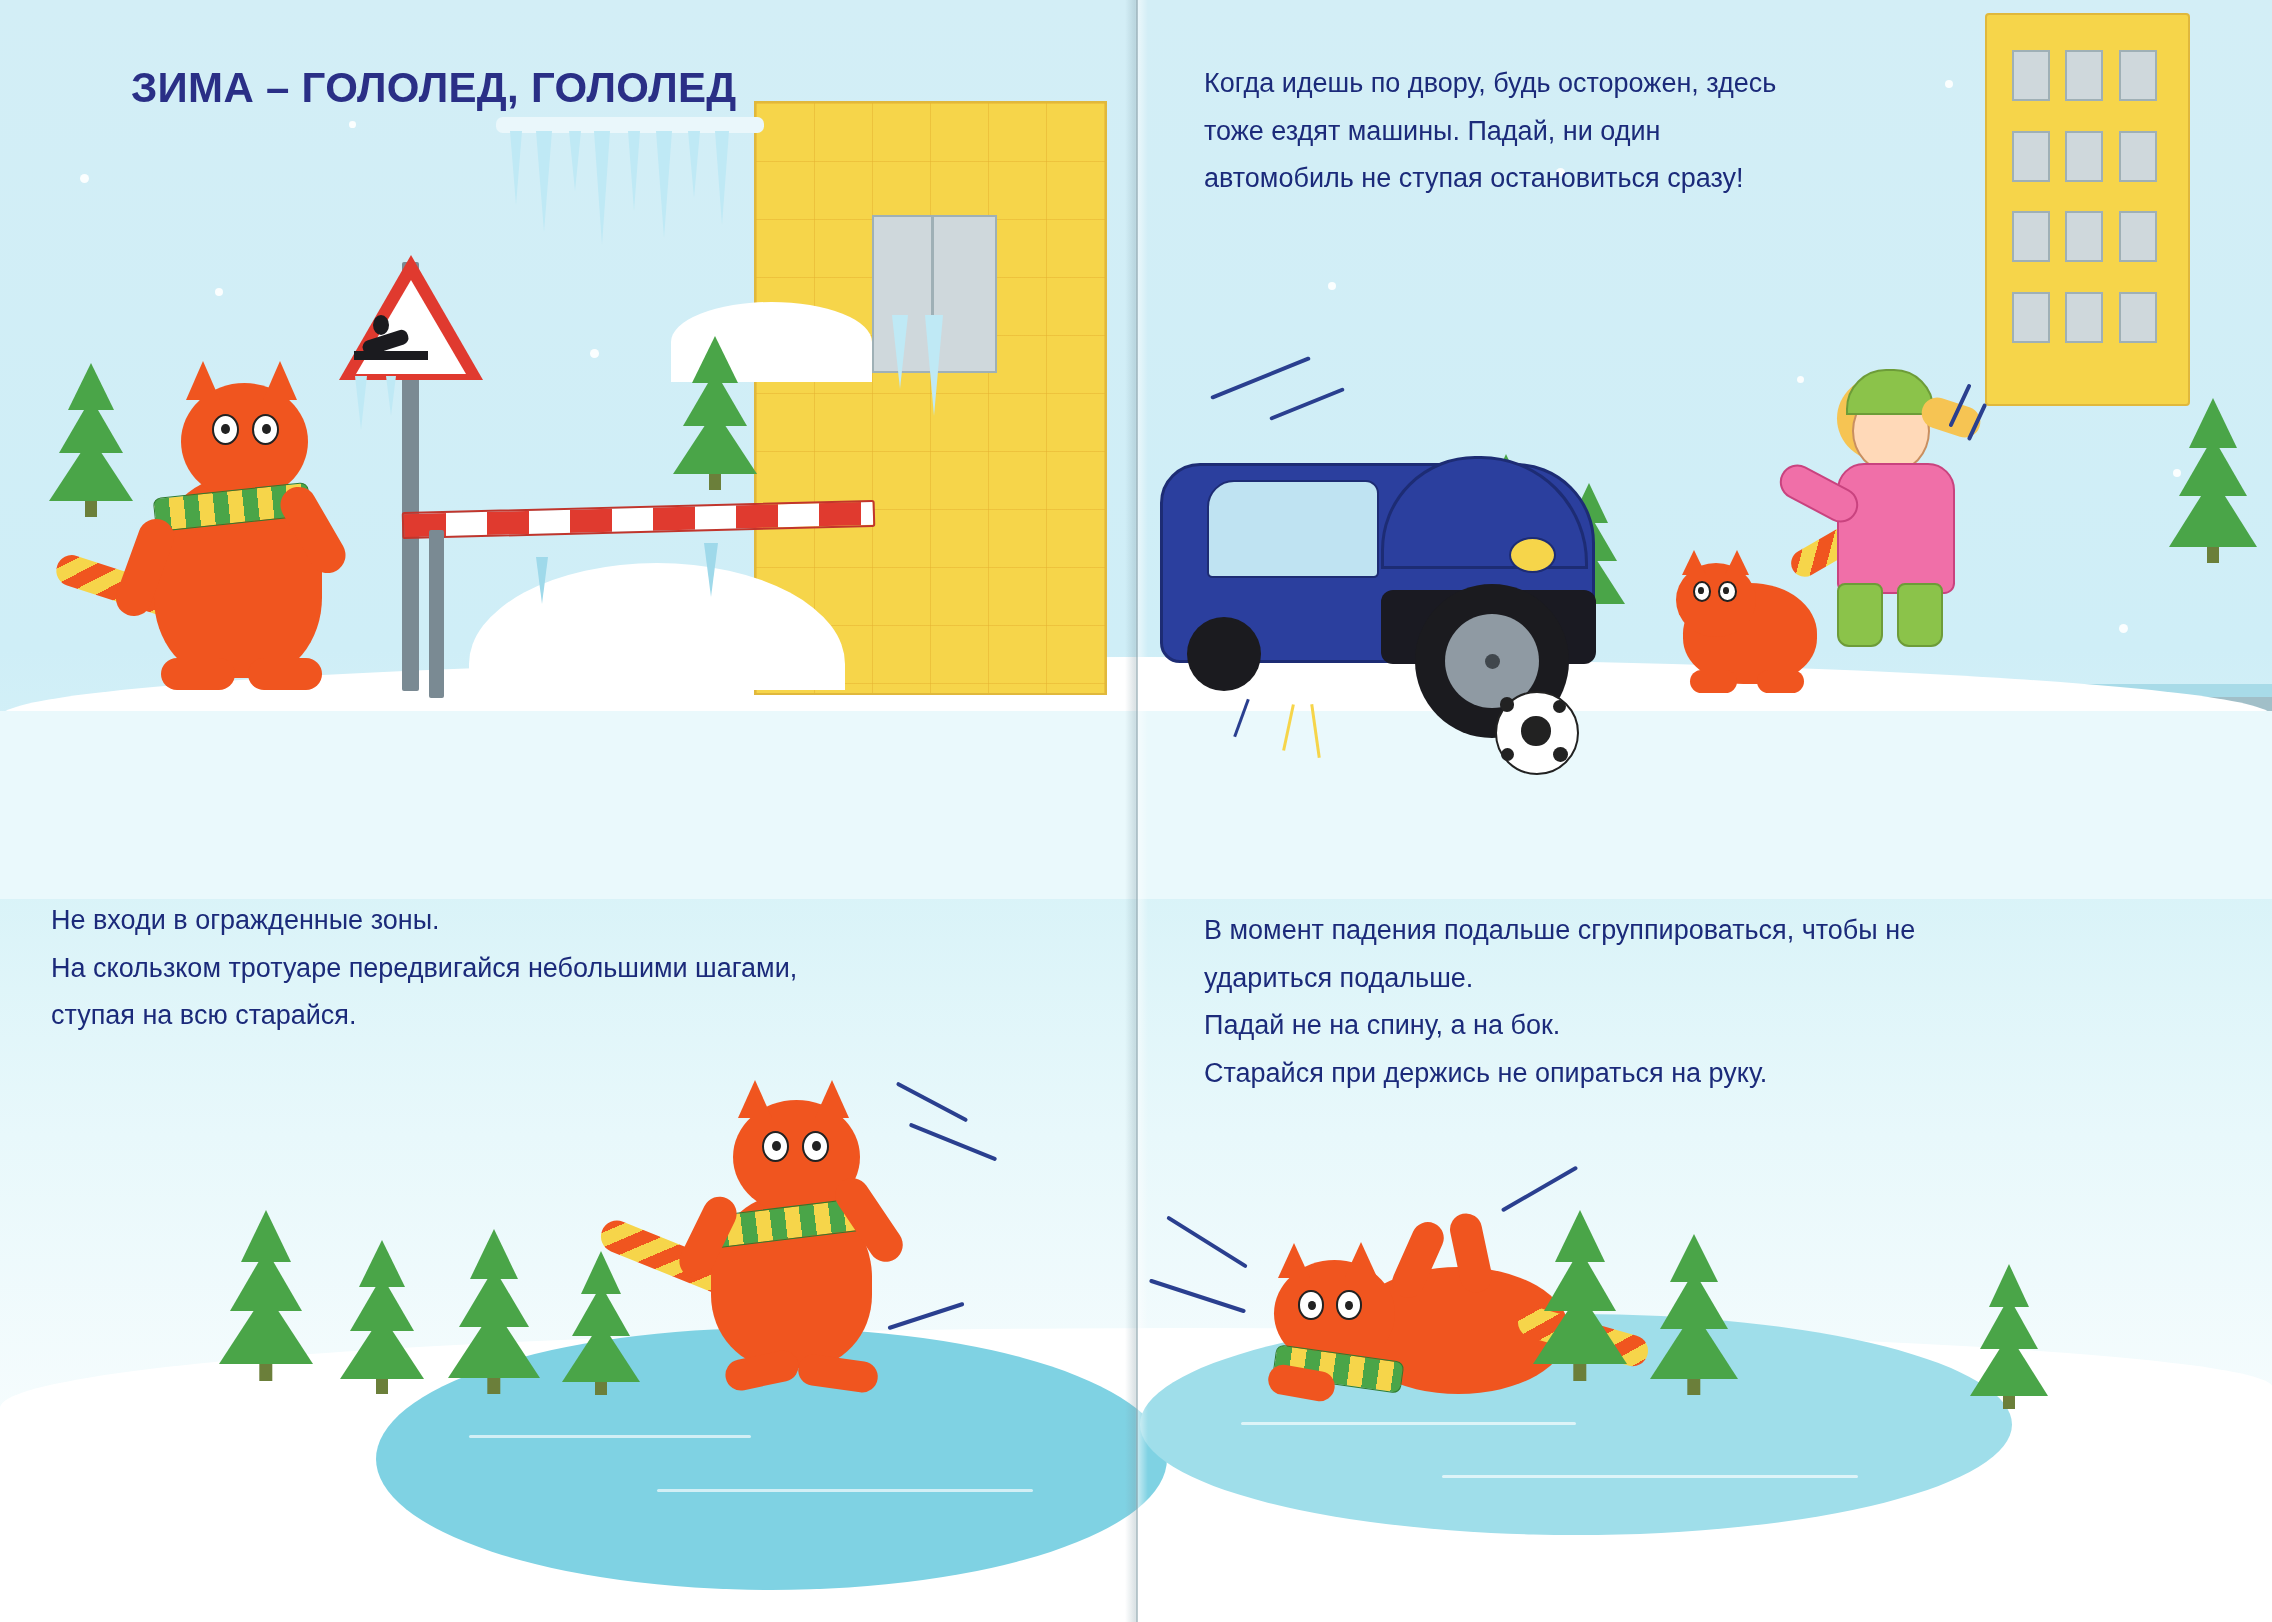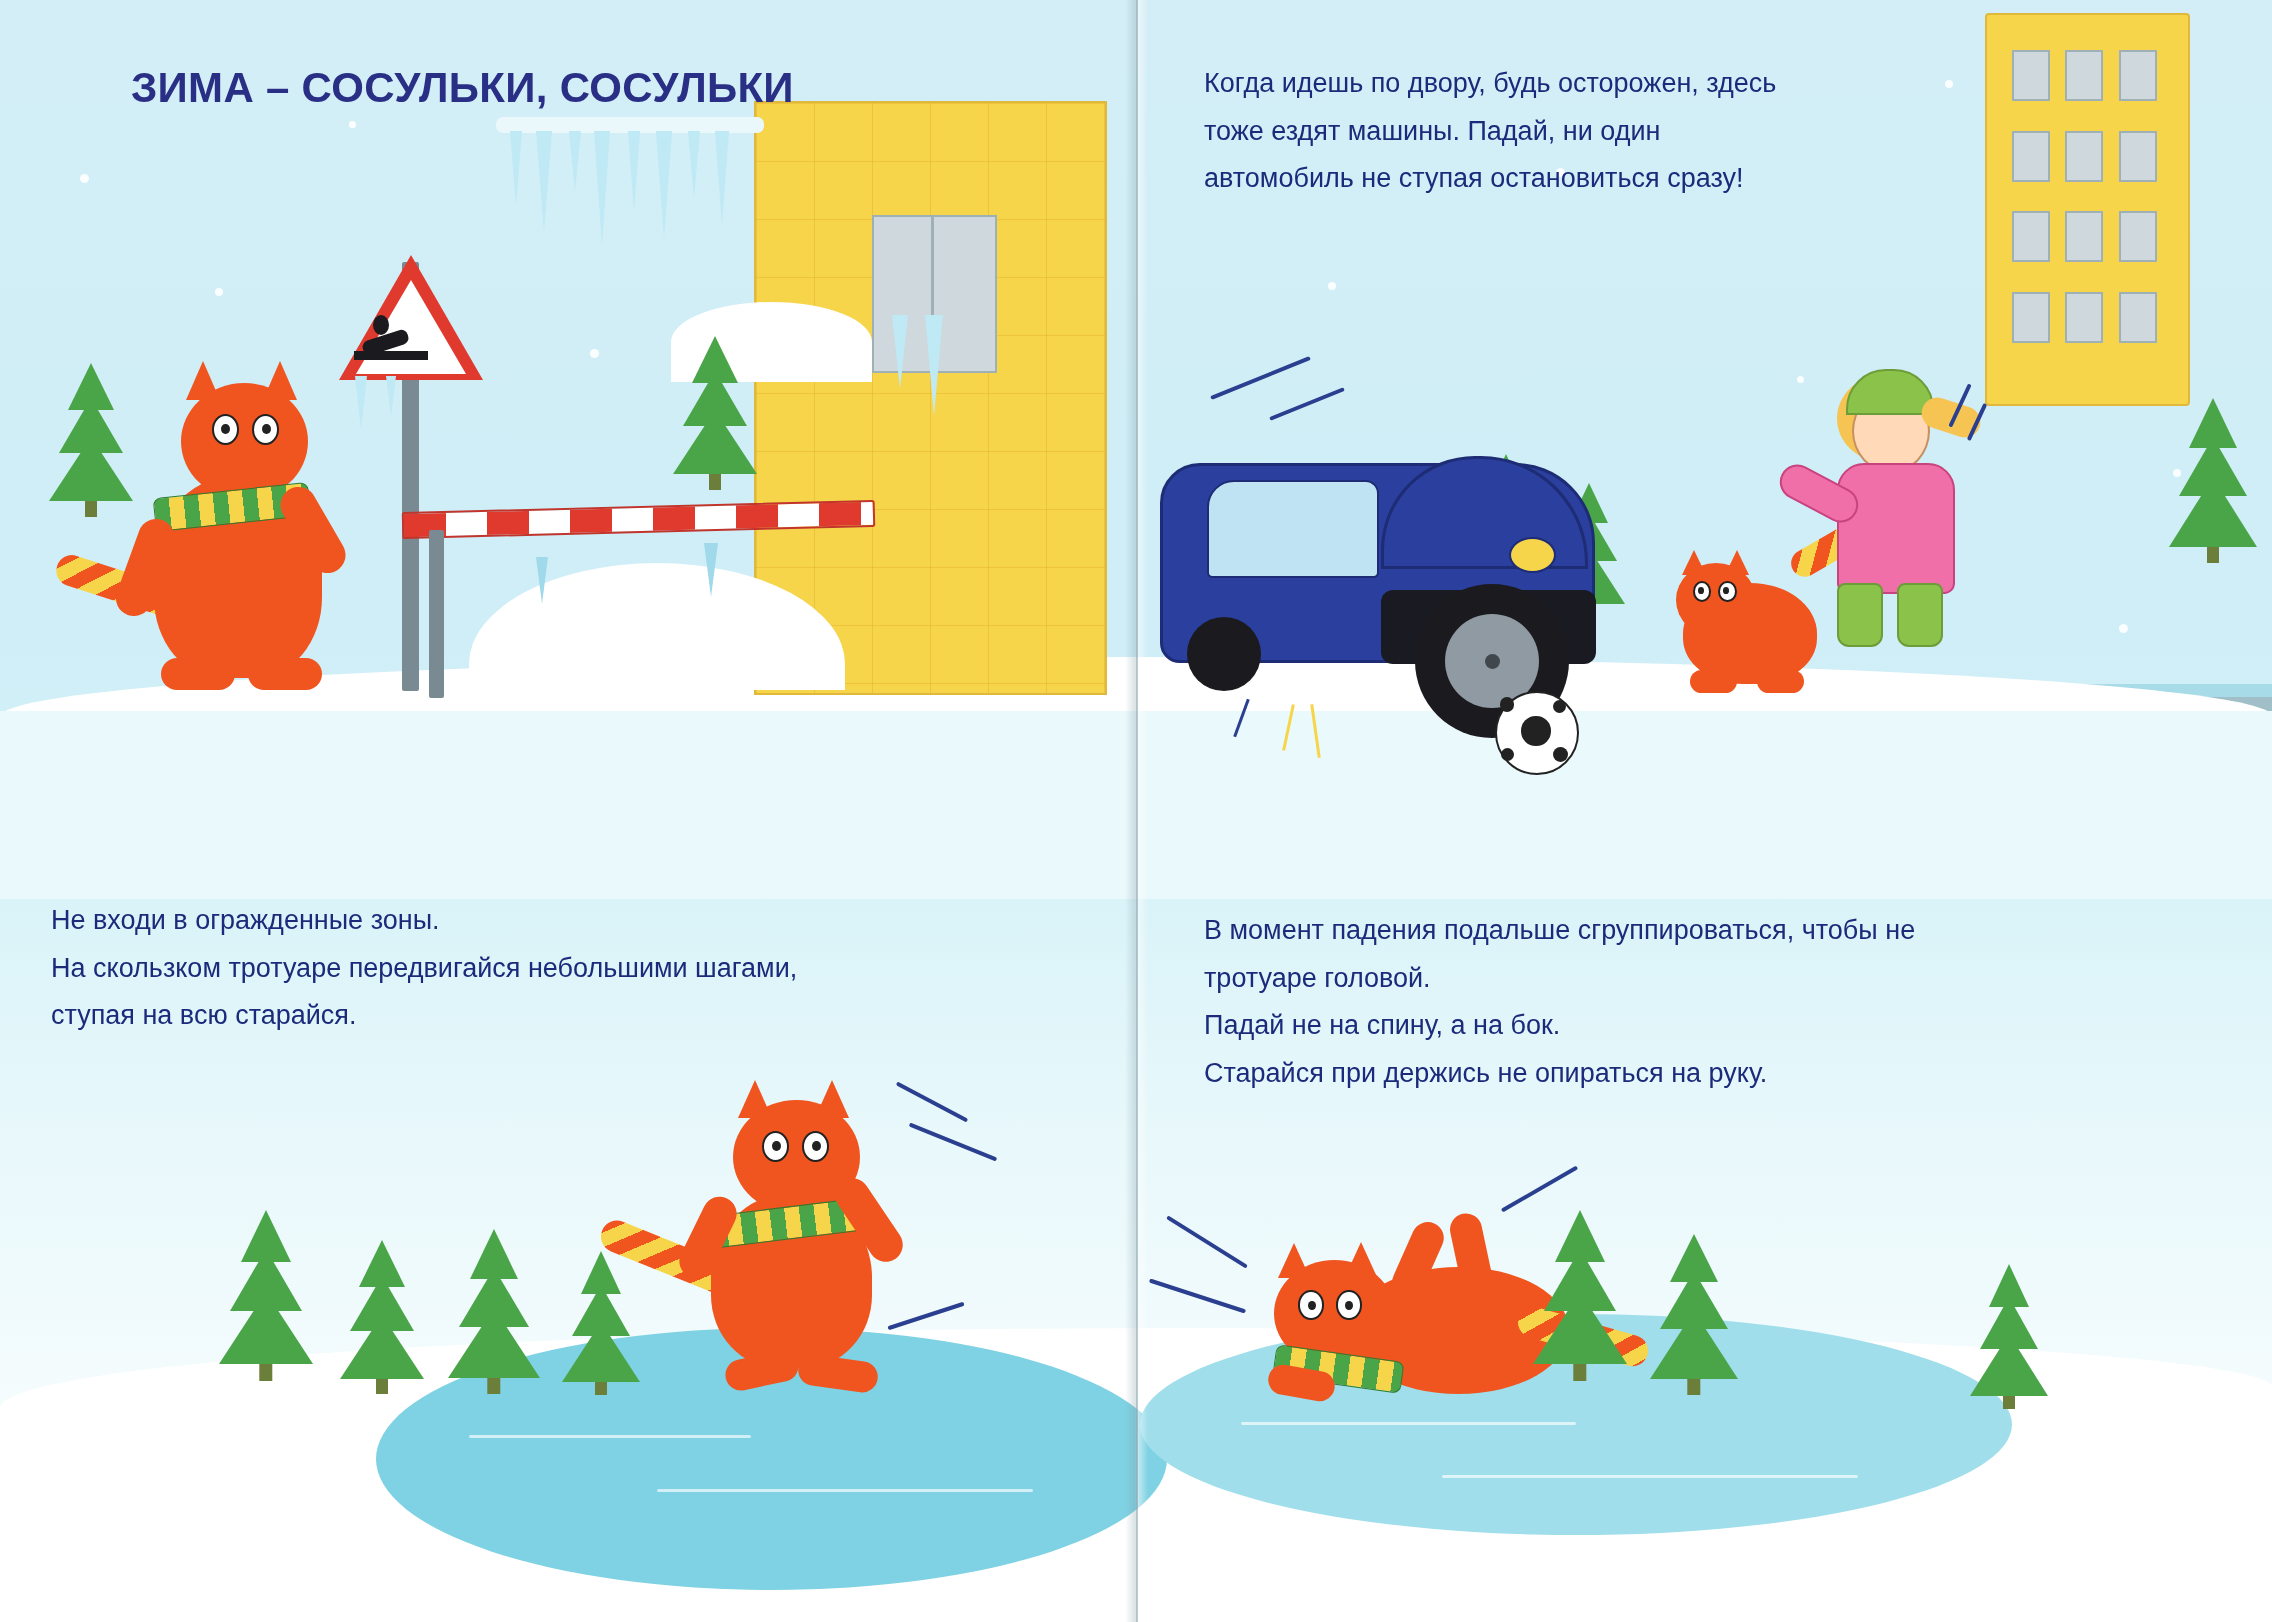--- a/index.html
+++ b/index.html
@@ -497,38 +497,38 @@
     <div class="leaf" style="bottom:66px;border-left-width:34px;border-right-width:34px;border-bottom-width:58px;"></div>
     <div class="leaf" style="bottom:113px;border-left-width:24px;border-right-width:24px;border-bottom-width:48px;"></div>
   </div>
   <div class="tree" style="left:1965px;top:1241px;width:87px;height:168px;">
     <div class="trunk" style="width:12px;height:21.5px;"></div>
     <div class="leaf" style="bottom:13.4px;border-left-width:39px;border-right-width:39px;border-bottom-width:62px;"></div>
     <div class="leaf" style="bottom:60px;border-left-width:29.5px;border-right-width:29.5px;border-bottom-width:52px;"></div>
     <div class="leaf" style="bottom:102px;border-left-width:20px;border-right-width:20px;border-bottom-width:43px;"></div>
   </div>
 
-  <div class="title">ЗИМА – СОСУЛЬКИ, СОСУЛЬКИ</div>
+  <div class="title">ЗИМА – ГОЛОЛЕД, ГОЛОЛЕД</div>
 
 
   <div class="para para-left-2">
     <p>Не входи в огражденные зоны.</p>
     <p>На скользком тротуаре передвигайся небольшими шагами,</p>
     <p>ступая на всю старайся.</p>
   </div>
 
   <div class="para para-right-1">
     <p>Когда идешь по двору, будь осторожен, здесь</p>
     <p>тоже ездят машины. Падай, ни один</p>
     <p>автомобиль не ступая остановиться сразу!</p>
   </div>
 
   <div class="para para-right-2">
     <p>В момент падения подальше сгруппироваться, чтобы не</p>
-    <p>тротуаре головой.</p>
+    <p>удариться подальше.</p>
     <p>Падай не на спину, а на бок.</p>
     <p>Старайся при держись не опираться на руку.</p>
   </div>
 
   <div class="fold"></div>
   <div class="fold-line"></div>
 
 </div>
 
 

